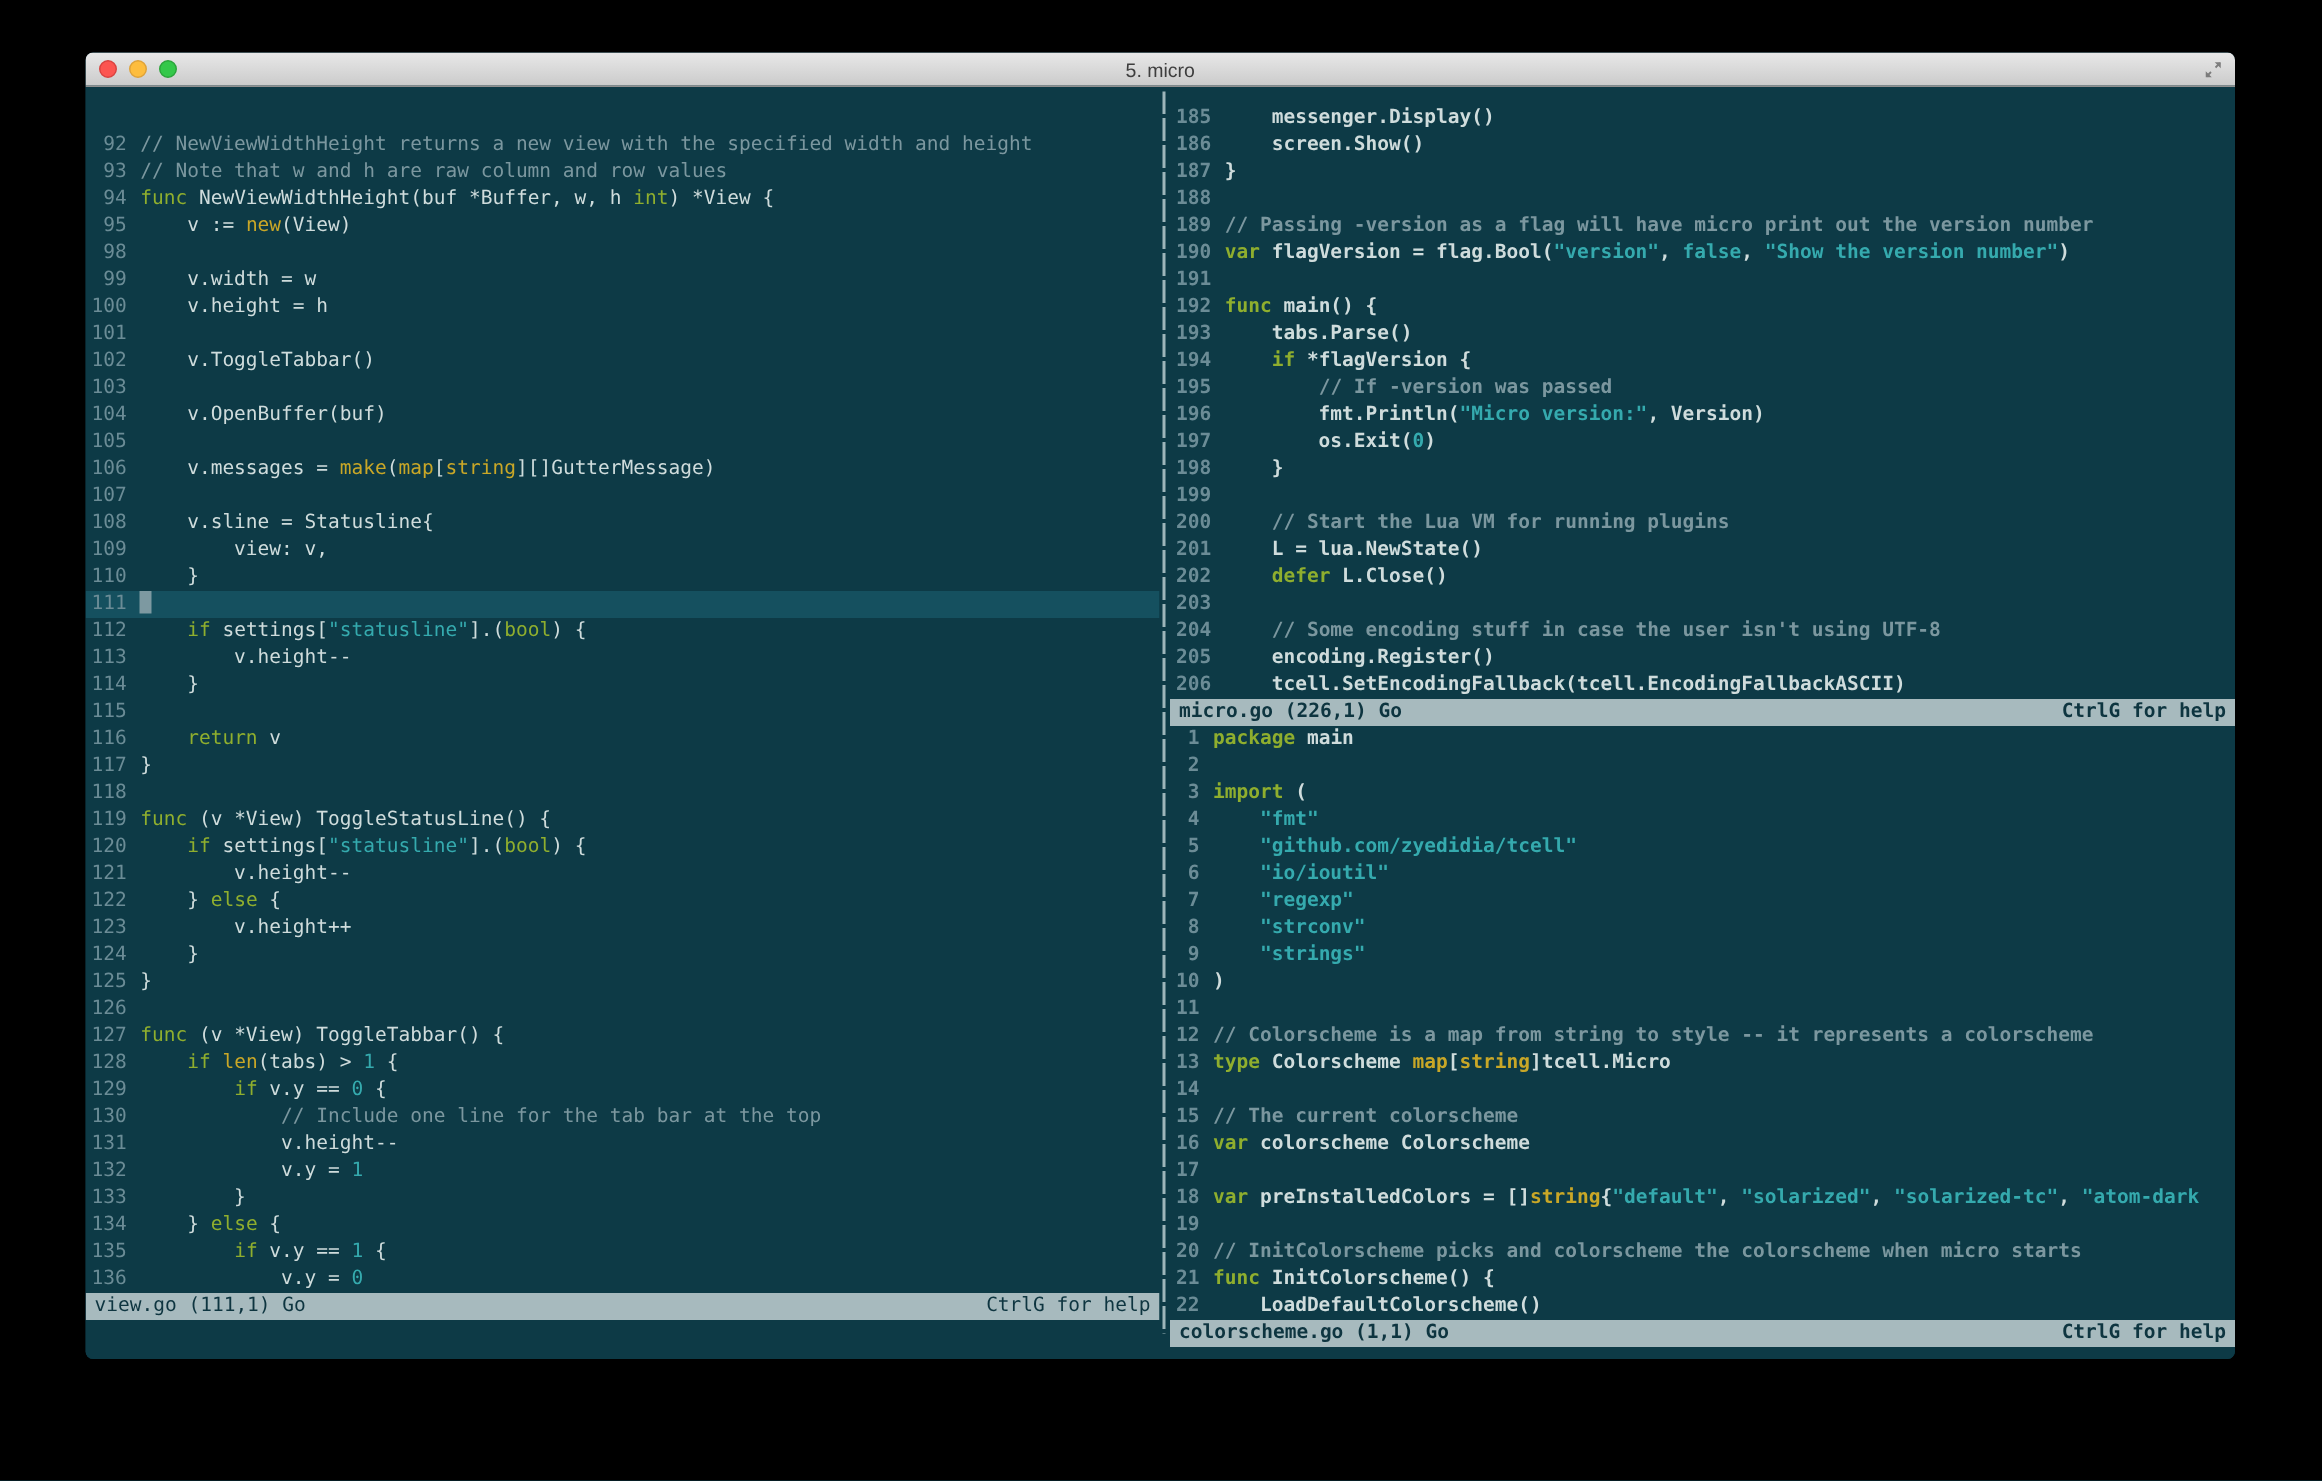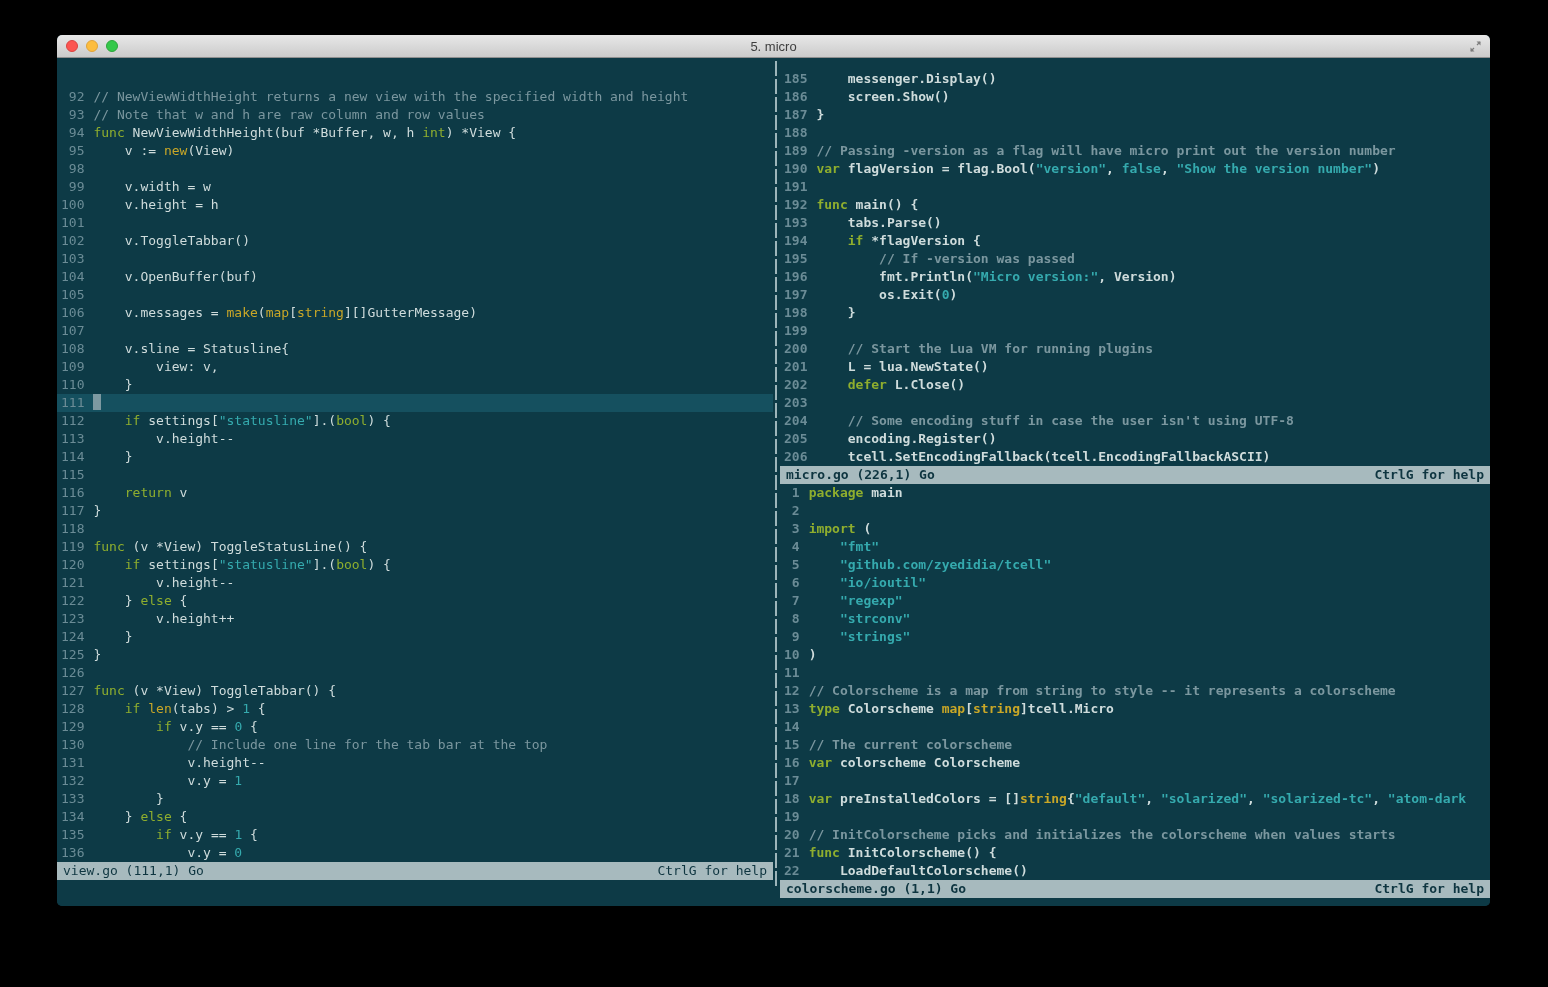--- a/index.html
+++ b/index.html
@@ -168,21 +168,21 @@
             <div class="row"><span class="ln">10</span><span class="src"><span class="tok-p">)</span></span></div>
             <div class="row"><span class="ln">11</span><span class="src"></span></div>
             <div class="row"><span class="ln">12</span><span class="src"><span class="tok-c">// Colorscheme is a map from string to style -- it represents a colorscheme</span></span></div>
             <div class="row"><span class="ln">13</span><span class="src"><span class="tok-k">type</span><span class="tok-p"> Colorscheme </span><span class="tok-b">map</span><span class="tok-p">[</span><span class="tok-b">string</span><span class="tok-p">]tcell.Micro</span></span></div>
             <div class="row"><span class="ln">14</span><span class="src"></span></div>
             <div class="row"><span class="ln">15</span><span class="src"><span class="tok-c">// The current colorscheme</span></span></div>
             <div class="row"><span class="ln">16</span><span class="src"><span class="tok-k">var</span><span class="tok-p"> colorscheme Colorscheme</span></span></div>
             <div class="row"><span class="ln">17</span><span class="src"></span></div>
             <div class="row"><span class="ln">18</span><span class="src"><span class="tok-k">var</span><span class="tok-p"> preInstalledColors = []</span><span class="tok-b">string</span><span class="tok-p">{</span><span class="tok-s">"default"</span><span class="tok-p">, </span><span class="tok-s">"solarized"</span><span class="tok-p">, </span><span class="tok-s">"solarized-tc"</span><span class="tok-p">, </span><span class="tok-s">"atom-dark</span></span></div>
             <div class="row"><span class="ln">19</span><span class="src"></span></div>
-            <div class="row"><span class="ln">20</span><span class="src"><span class="tok-c">// InitColorscheme picks and initializes the colorscheme when values starts</span></span></div>
+            <div class="row"><span class="ln">20</span><span class="src"><span class="tok-c">// InitColorscheme picks and colorscheme the colorscheme when micro starts</span></span></div>
             <div class="row"><span class="ln">21</span><span class="src"><span class="tok-k">func</span><span class="tok-p"> InitColorscheme() {</span></span></div>
             <div class="row"><span class="ln">22</span><span class="src"><span class="tok-p">    LoadDefaultColorscheme()</span></span></div>
           </div>
         <div class="statusbar">
           <span>colorscheme.go (1,1) Go</span>
           <span>CtrlG for help</span>
         </div>
       </div>
     </div>
   </div>

